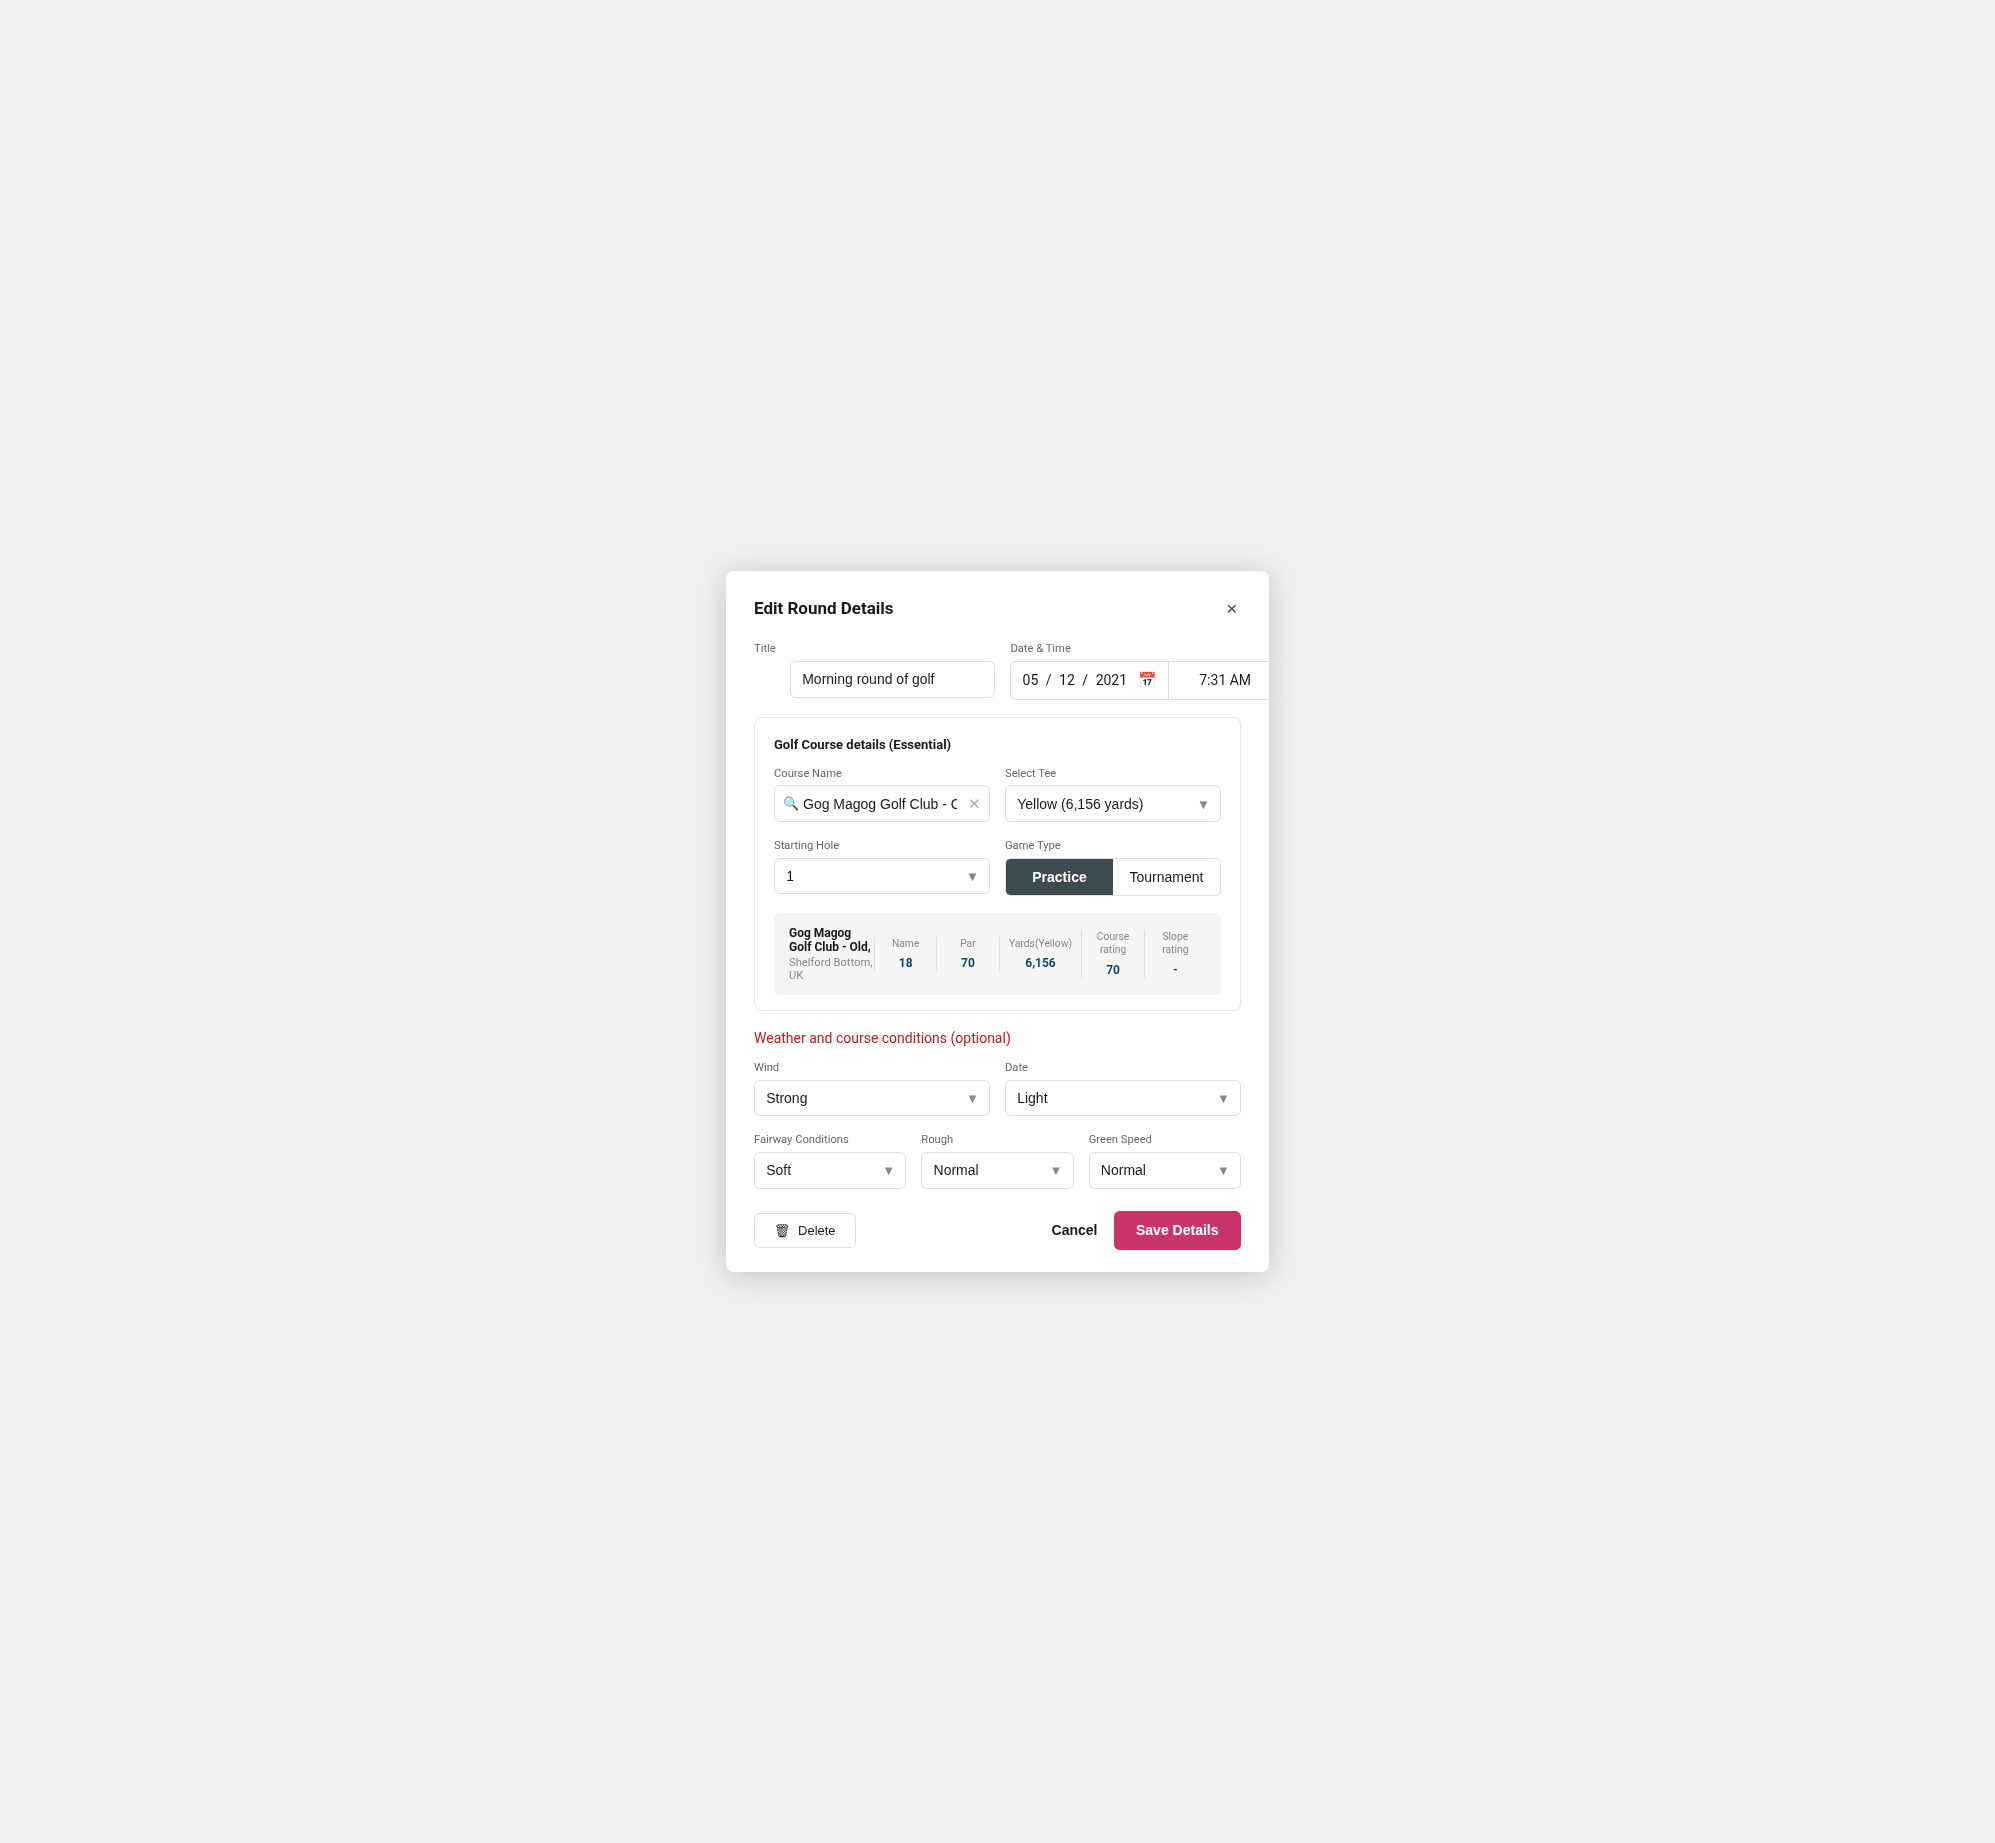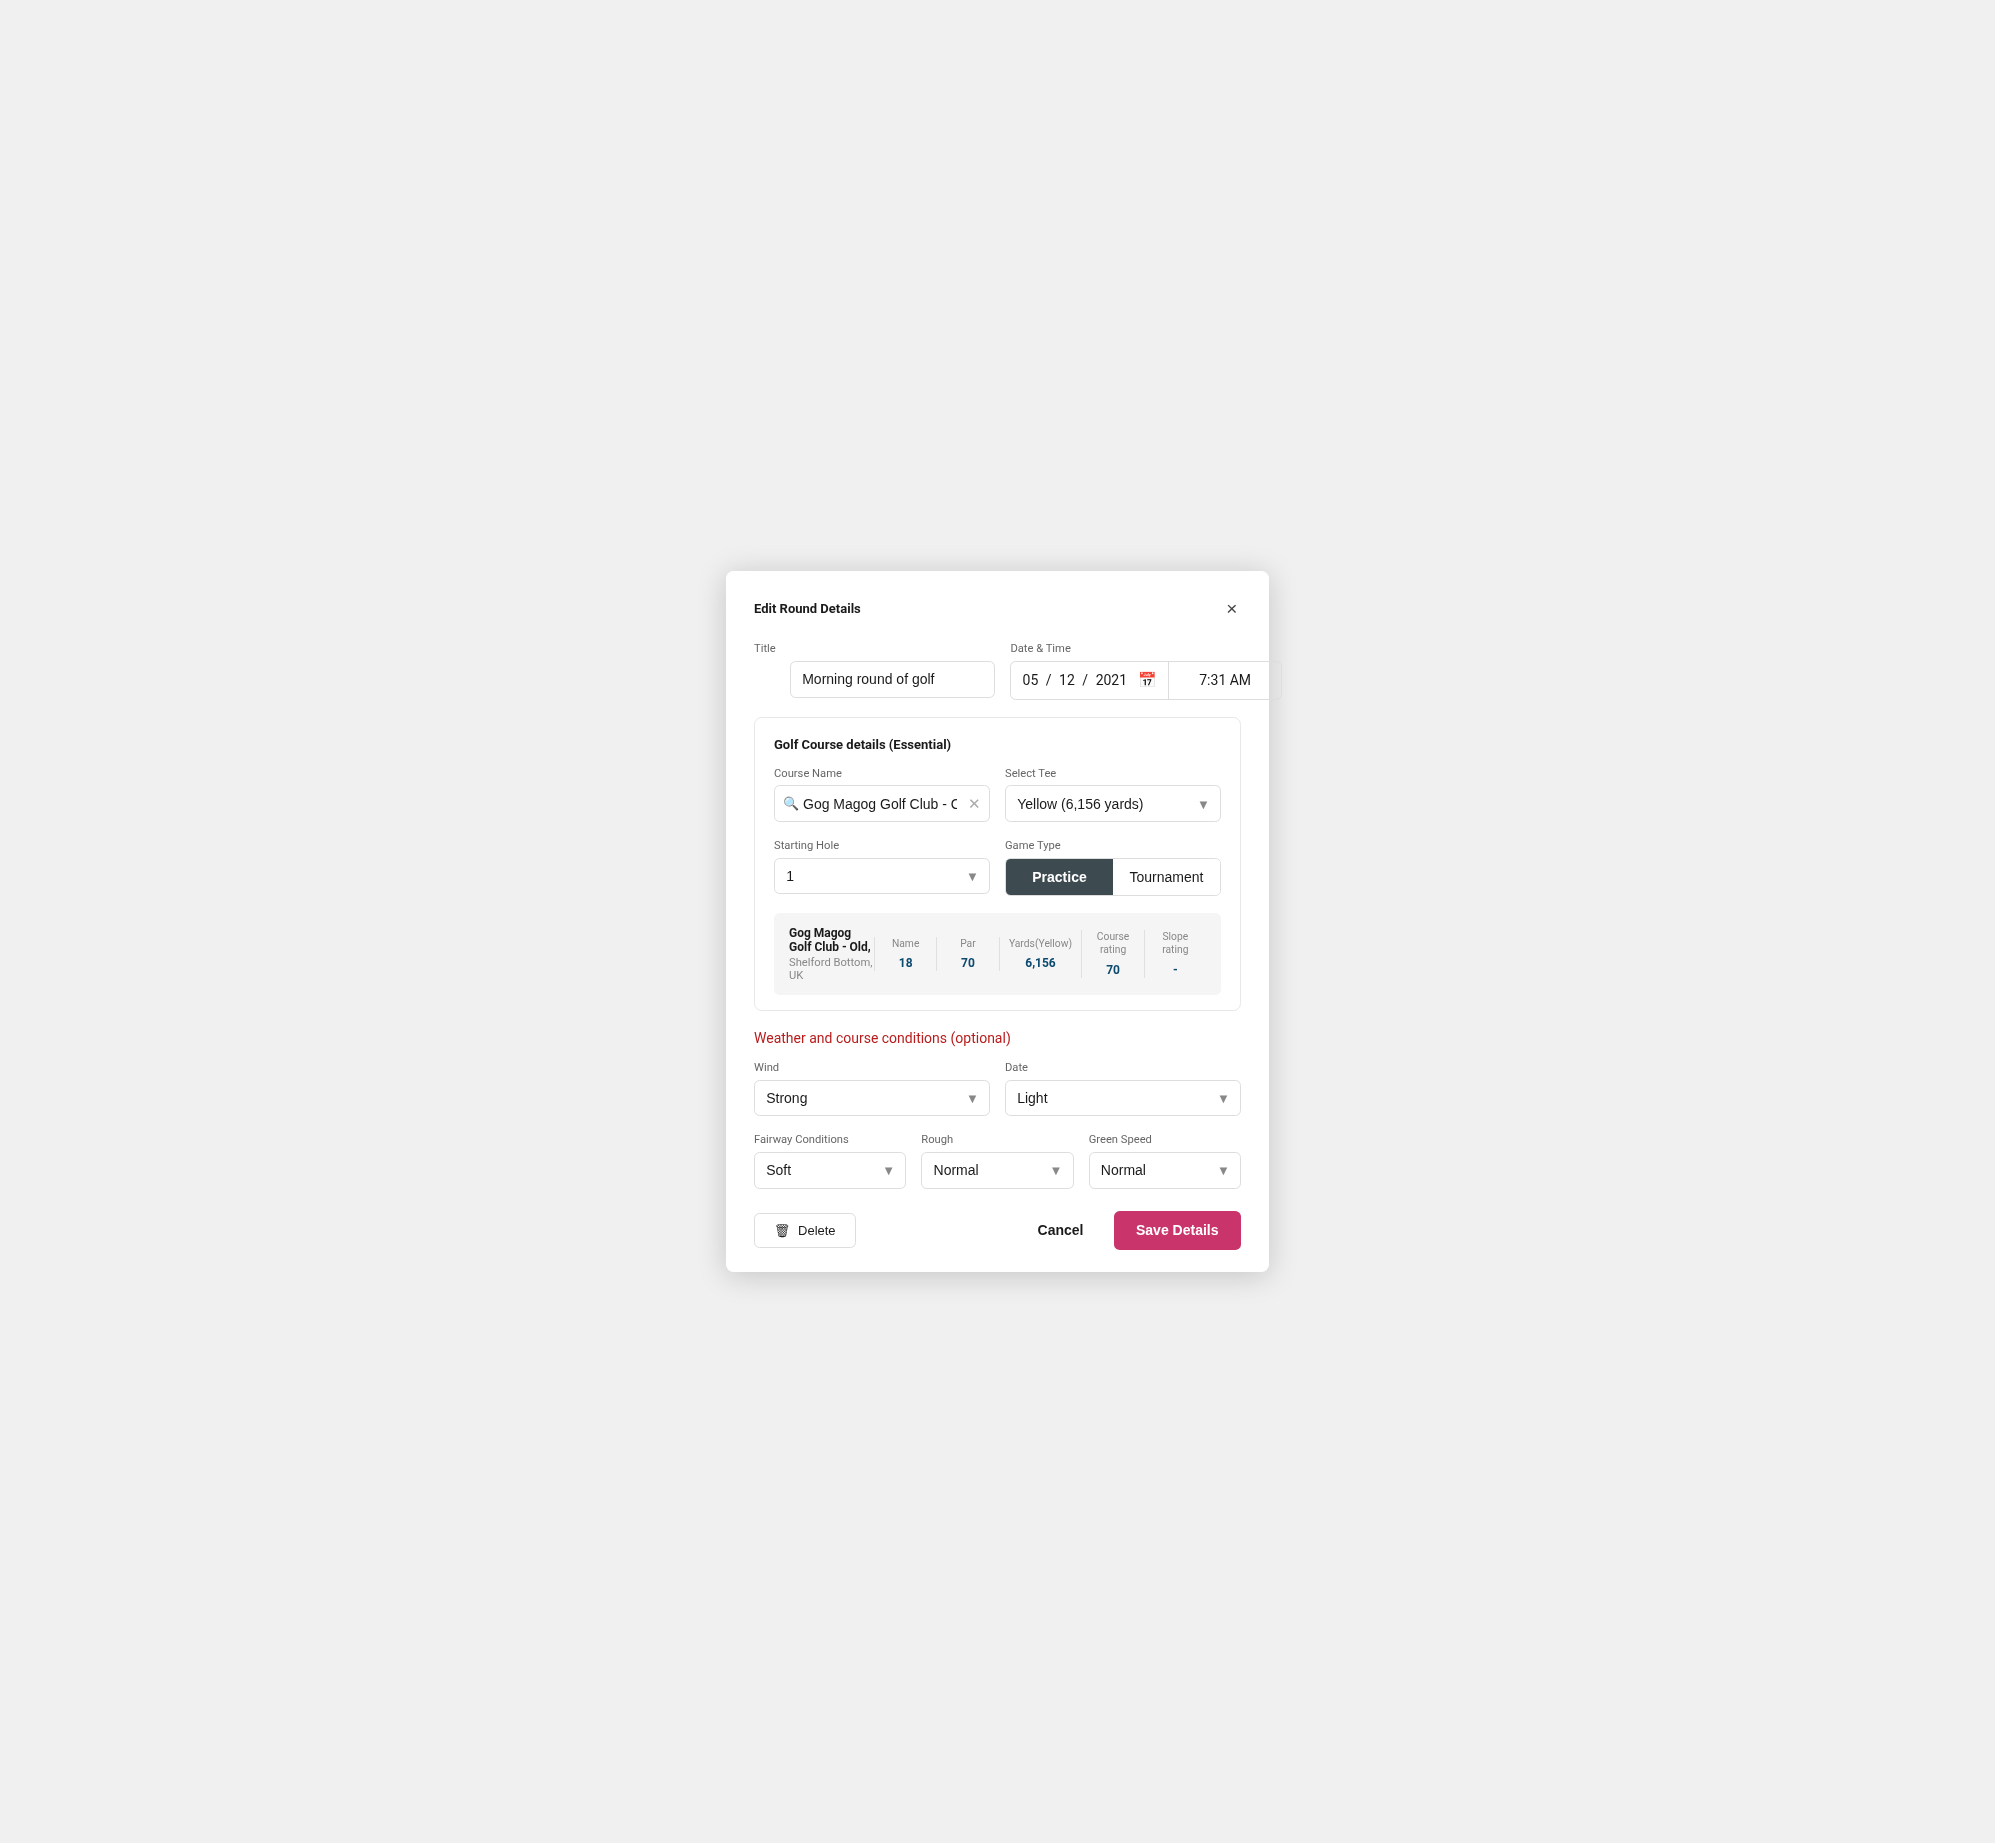--- a/index.html
+++ b/index.html
@@ -19,21 +19,21 @@
       box-shadow: 0 3.7px 30px rgba(0,0,0,0.18);
       position: relative;
     }
     .modal-header {
       display: flex;
       justify-content: space-between;
       align-items: center;
       margin-bottom: 22.5px;
     }
     .modal-title {
-      font-size: 13px;
+      font-size: 17px;
       font-weight: 700;
       color: #1a1a1a;
     }
     .close-btn {
       background: none;
       border: none;
       cursor: pointer;
       font-size: 19px;
       color: #444;
       line-height: 1;
@@ -243,21 +243,21 @@
       background: #fff;
       border-radius: 5.6px;
       padding: 9.4px 19px;
       font-size: 13px;
       color: #1a1a1a;
       cursor: pointer;
       font-weight: 500;
     }
     .footer-right {
       display: flex;
-      gap: 15px;
+      gap: 1px;
       align-items: center;
     }
     .cancel-btn {
       background: none;
       border: none;
       font-size: 14px;
       font-weight: 600;
       color: #1a1a1a;
       cursor: pointer;
       padding: 9.4px 15px;

